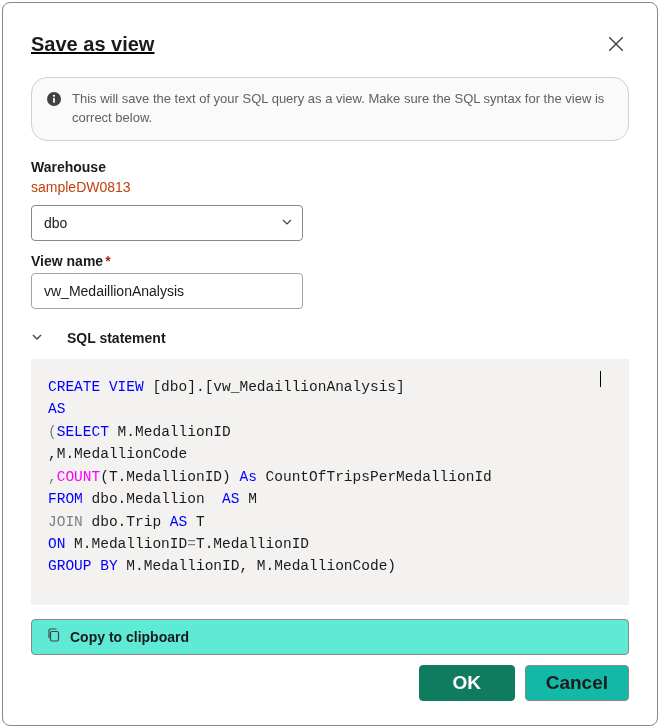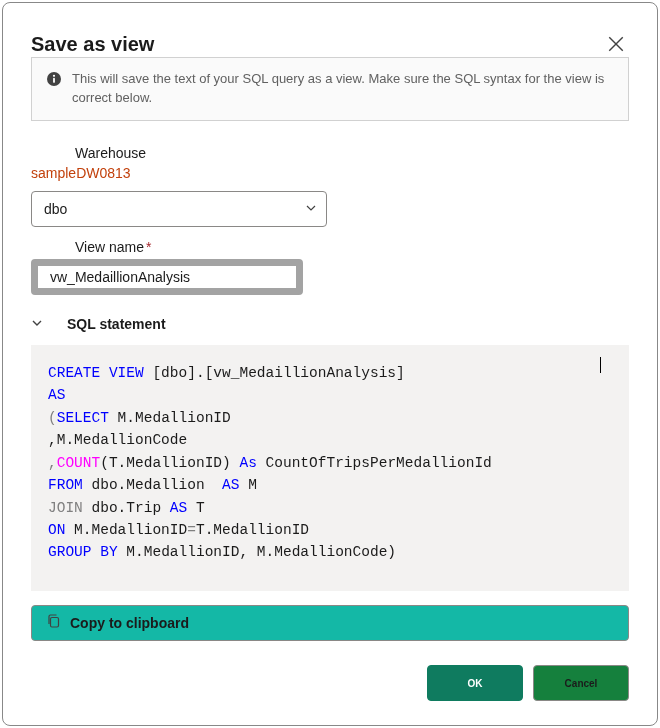--- a/index.html
+++ b/index.html
@@ -21,20 +21,22 @@
       height: 724px;
       padding: 28px 28px 24px 28px;
       display: flex;
       flex-direction: column;
       position: relative;
     }
     .dialog-header {
       display: flex;
       justify-content: space-between;
       align-items: center;
+      margin-bottom: 20px;
+      text-decoration: underline;
     }
     .dialog-title {
       font-size: 20px;
       font-weight: 600;
       color: #1b1b1b;
     }
     .close-btn {
       background: none;
       border: none;
       cursor: pointer;
@@ -43,51 +45,50 @@
       align-items: center;
       justify-content: center;
     }
     .close-btn svg {
       width: 18px;
       height: 18px;
     }
     .info-box {
       border: 1px solid #d1d1d1;
       background: #fafafa;
-      border-radius: 0;
+      border-radius: 16px;
       padding: 12px 14px;
       display: flex;
       align-items: flex-start;
       gap: 10px;
-      margin-bottom: 24px;
+      margin-bottom: 18px;
     }
     .info-icon {
       flex-shrink: 0;
       margin-top: 1px;
     }
     .info-text {
       font-size: 13px;
       color: #616161;
       line-height: 1.45;
     }
     .field-label {
       font-size: 14px;
-      font-weight: 400;
+      font-weight: 700;
       color: #1b1b1b;
       margin-bottom: 4px;
-      margin-left: 44px;
     }
     .field-value-static {
       font-size: 14px;
       color: #c2410c;
       margin-bottom: 10px;
     }
     .select-wrapper {
       position: relative;
-      width: 296px;
+      width: 272px;
       margin-bottom: 12px;
     }
     .select-control {
       width: 100%;
       height: 36px;
       border: 1px solid #8a8886;
       border-radius: 4px;
       padding: 0 36px 0 12px;
       font-size: 14px;
       background: #fff;
@@ -100,21 +101,21 @@
     .select-chevron {
       position: absolute;
       right: 10px;
       top: 50%;
       transform: translateY(-50%);
       pointer-events: none;
     }
     .text-input {
       width: 272px;
       height: 36px;
-      border: 7px solid #a3a3a3;
+      border: 1px solid #a3a3a3;
       border-radius: 4px;
       padding: 0 12px;
       font-size: 14px;
       color: #1b1b1b;
       font-family: inherit;
       margin-bottom: 20px;
     }
     .required-mark {
       color: #a4262c;
       margin-left: 2px;
@@ -150,21 +151,21 @@
       width: 1px;
       height: 16px;
       border-left: 1.5px solid #000;
     }
     .kw-blue { color: #0000ff; }
     .kw-pink { color: #ff00ff; }
     .kw-gray { color: #808080; }
     .copy-btn {
       margin-top: 14px;
       border: 1px solid #8a8886;
-      background: #14b8a6;
+      background: #5eead4;
       border-radius: 4px;
       height: 36px;
       padding: 0 14px;
       display: inline-flex;
       align-items: center;
       gap: 8px;
       font-size: 14px;
       color: #1b1b1b;
       cursor: pointer;
       font-family: inherit;
@@ -173,33 +174,33 @@
     .dialog-footer {
       margin-top: auto;
       display: flex;
       justify-content: flex-end;
       gap: 10px;
     }
     .btn {
       height: 36px;
       min-width: 96px;
       border-radius: 4px;
-      font-size: 10px;
+      font-size: 19px;
       font-weight: 600;
       cursor: pointer;
       font-family: inherit;
       padding: 0 20px;
     }
     .btn-primary {
       background: #0f7b5f;
       color: #fff;
       border: 1px solid #0f7b5f;
     }
     .btn-secondary {
-      background: #15803d;
+      background: #14b8a6;
       color: #1b1b1b;
       border: 1px solid #8a8886;
     }
   </style>
 </head>
 <body>
 
 <div class="dialog">
 
   <div class="dialog-header">

